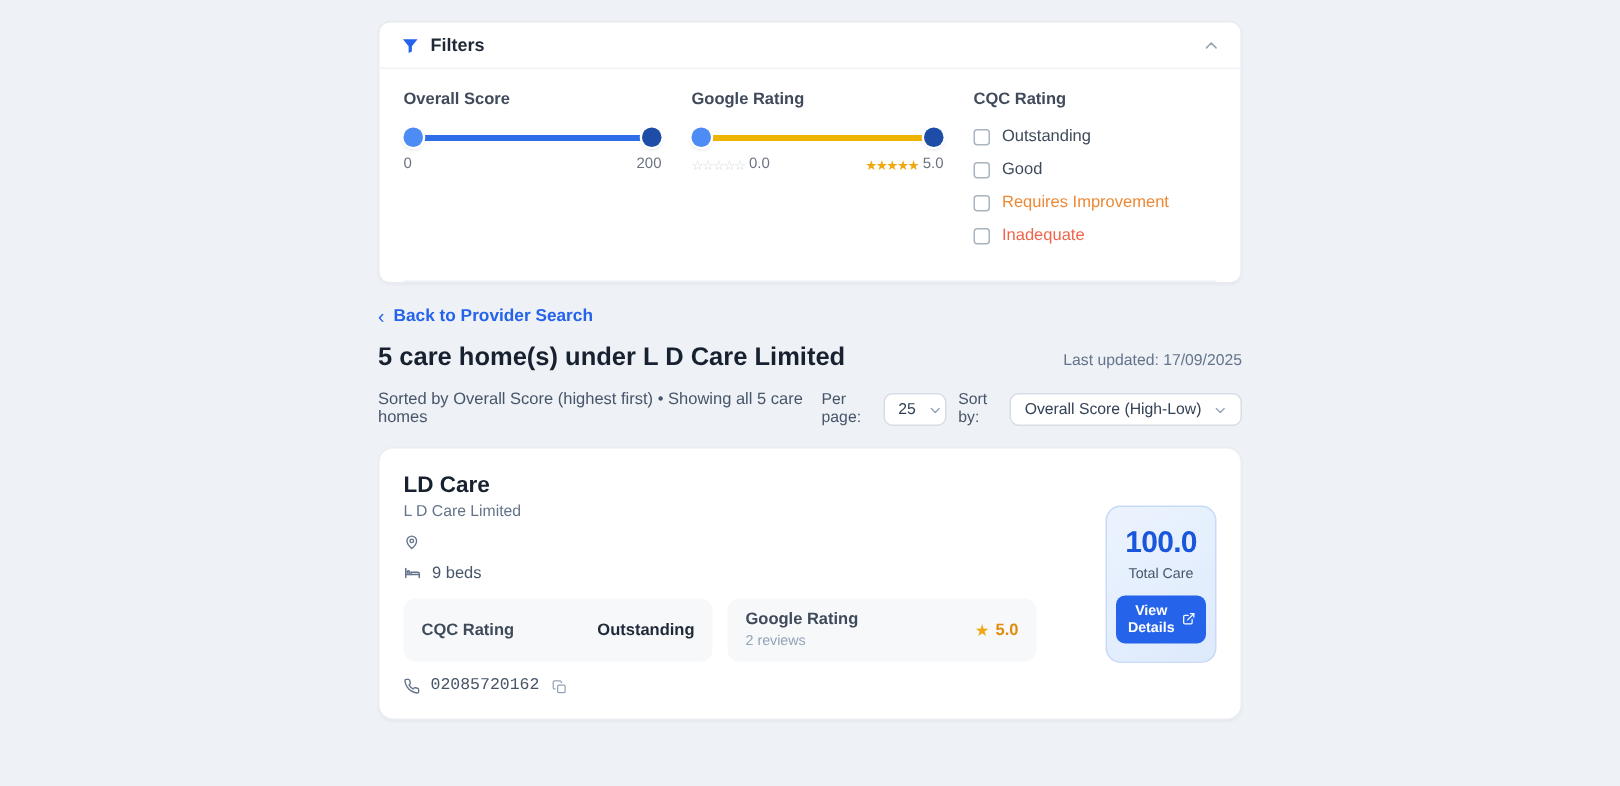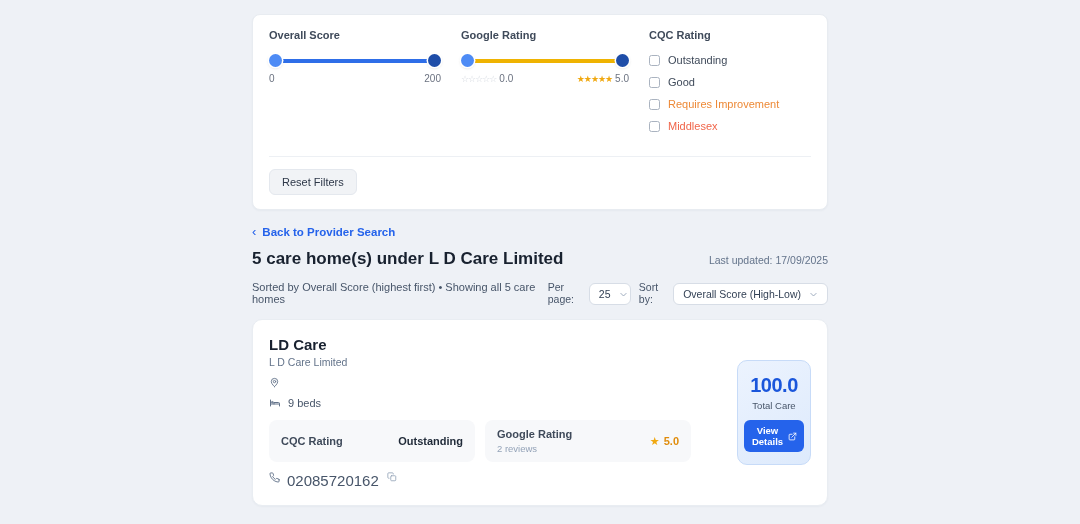--- a/index.html
+++ b/index.html
@@ -94,21 +94,21 @@
     flex:1; background:#f7f8fa; border-radius:8px; padding:8px 12px;
     display:flex; justify-content:space-between; min-height:33px;
   }
   .rating-box.cqc { align-items:center; }
   .rb-label { font-size:11px; font-weight:600; color:#3f4a5a; }
   .rb-value { font-size:11px; font-weight:700; color:#1f2937; }
   .rb-sub { font-size:9.5px; color:#94a3b8; margin-top:3px; }
   .g-score { display:flex; align-items:center; gap:4px; }
   .g-star { color:#f0a810; font-size:11px; }
   .g-val { font-size:11px; font-weight:700; color:#e08c0b; }
-  .phone-row { display:flex; align-items:flex-start; margin-top:10px; font-size:15px; color:#475569; }
+  .phone-row { display:flex; align-items:flex-end; margin-top:10px; font-size:11px; color:#475569;font-family:Liberation Mono, monospace; }
   .phone-row .micon { display:flex; margin-right:7px; color:#64748b; }
   .copy-icon { display:flex; margin-left:8px; color:#94a3b8; cursor:pointer; }
 
   .score-box {
     width:74px; flex:0 0 auto; align-self:center; text-align:center;
     background:linear-gradient(145deg,#ecf3fe,#ddeafc);
     border:1px solid #c7dbf8; border-radius:10px; padding:13px 6px 12px 6px;margin-left:36px;
   }
   .score-num { font-size:20px; font-weight:700; color:#1a56db; letter-spacing:-.5px; }
   .score-label { font-size:9.5px; color:#475569; margin-top:3px; }
@@ -119,20 +119,34 @@
   }
 
   svg { display:block; }
 </style>
 </head>
 <body>
 
 <div class="col">
 
   <div class="filter-card">
+    <div class="filter-head">
+      <span>
+        <svg width="13" height="13" viewBox="0 0 24 24" fill="#2563eb">
+            <path d="M3 4h18l-7 8.5V19l-4 2v-8.5L3 4z"></path>
+          </svg>
+      </span>
+      <span class="title">Filters</span>
+      <span class="spacer"></span>
+      <span class="chev-up">
+        <svg width="11" height="11" viewBox="0 0 24 24" fill="none" stroke="currentColor" stroke-width="2.4" stroke-linecap="round" stroke-linejoin="round">
+            <polyline points="5 15 12 8 19 15"></polyline>
+          </svg>
+      </span>
+    </div>
 
     <div class="filter-body">
 
       <div class="fcol1">
         <div class="flabel">Overall Score</div>
         <div class="slider">
           <div class="track track-blue"></div>
           <div class="handle lo"></div>
           <div class="handle hi"></div>
         </div>
@@ -170,29 +184,26 @@
         <div class="cqc-opt">
           <span class="checkbox"></span>
           <span class="olabel">Good</span>
         </div>
         <div class="cqc-opt warn">
           <span class="checkbox"></span>
           <span class="olabel">Requires Improvement</span>
         </div>
         <div class="cqc-opt danger">
           <span class="checkbox"></span>
-          <span class="olabel">Middlesex</span>
+          <span class="olabel">Inadequate</span>
         </div>
       </div>
     </div>
 
     <div class="filter-divider"></div>
-    <div class="filter-foot">
-      <button class="reset-btn">Reset Filters</button>
-    </div>
   </div>
 
   <div class="back-row">
     <span class="chv">‹</span>
     <span class="blabel">Back to Provider Search</span>
   </div>
 
   <div class="head-row">
     <div class="page-title">5 care home(s) under L D Care Limited</div>
     <div class="last-updated">Last updated: 17/09/2025</div>

